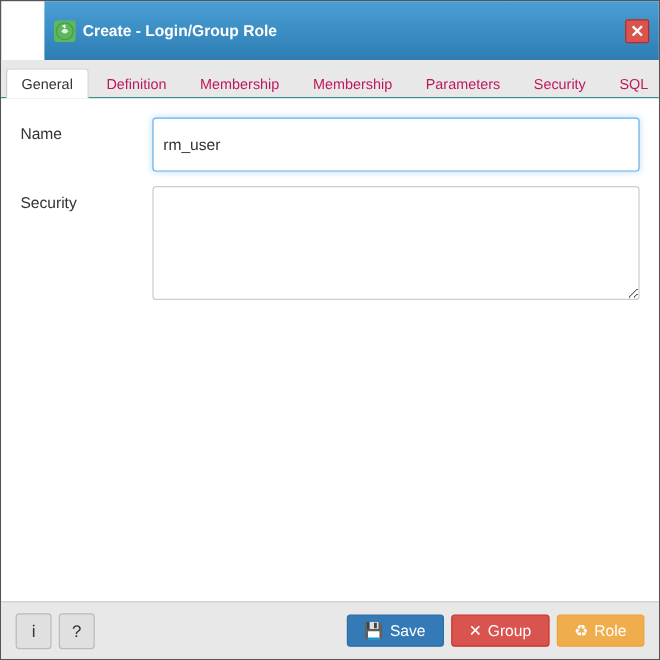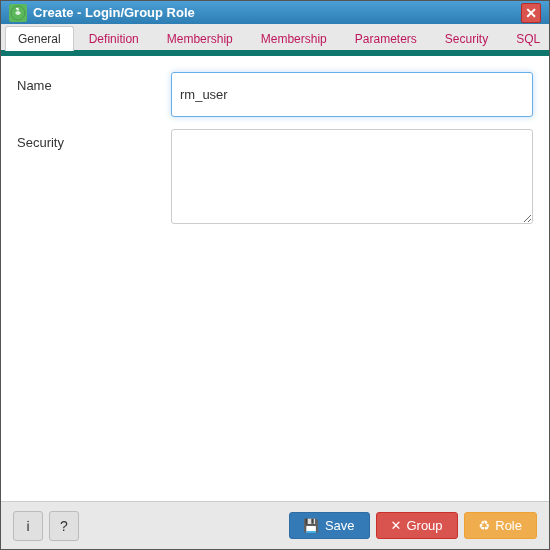--- a/index.html
+++ b/index.html
@@ -22,22 +22,23 @@
     }
 
     
     .title-bar {
       background: linear-gradient(180deg, #4a9fd4 0%, #2d7db3 100%);
       color: white;
       padding: 6px 8px;
       display: flex;
       align-items: center;
       justify-content: space-between;
-      height: 23px;
-      flex-shrink: 0;
+      height: 49px;
+      flex-shrink: 0;
+      margin-left: 36px;
     }
 
     .title-bar-left {
       display: flex;
       align-items: center;
       gap: 6px;
     }
 
     .title-bar-icon {
       width: 18px;
@@ -70,21 +71,21 @@
       cursor: pointer;
       display: flex;
       align-items: center;
       justify-content: center;
       line-height: 1;
     }
 
     
     .tab-bar {
       background: #e8e8e8;
-      border-bottom: 6px solid #0f766e;
+      border-bottom: 1px solid #0f766e;
       display: flex;
       align-items: flex-end;
       padding: 0 4px;
       height: 32px;
       flex-shrink: 0;
     }
 
     .tab {
       padding: 5px 12px;
       font-size: 12px;
@@ -112,21 +113,20 @@
       flex: 1;
       padding: 16px 16px;
       background: #fff;
       overflow-y: auto;
     }
 
     .form-row {
       display: flex;
       align-items: flex-start;
       margin-bottom: 12px;
-      gap: 44px;
     }
 
     .form-label {
       width: 110px;
       padding-top: 6px;
       font-size: 13px;
       color: #333;
       flex-shrink: 0;
     }
 

